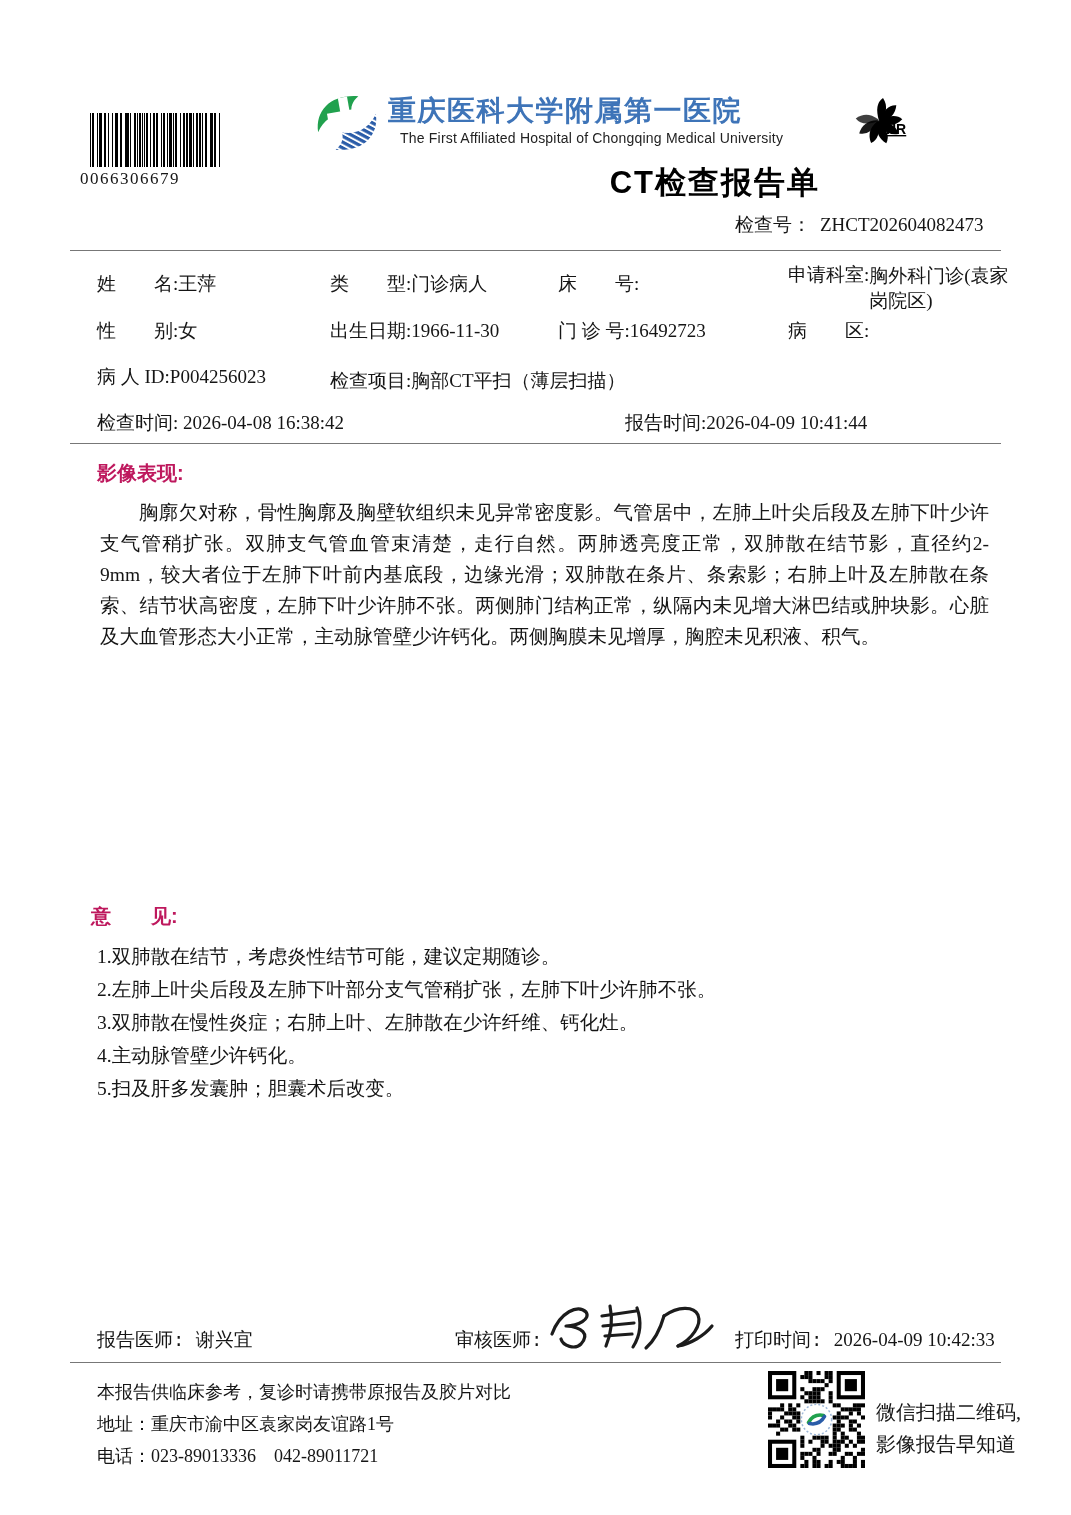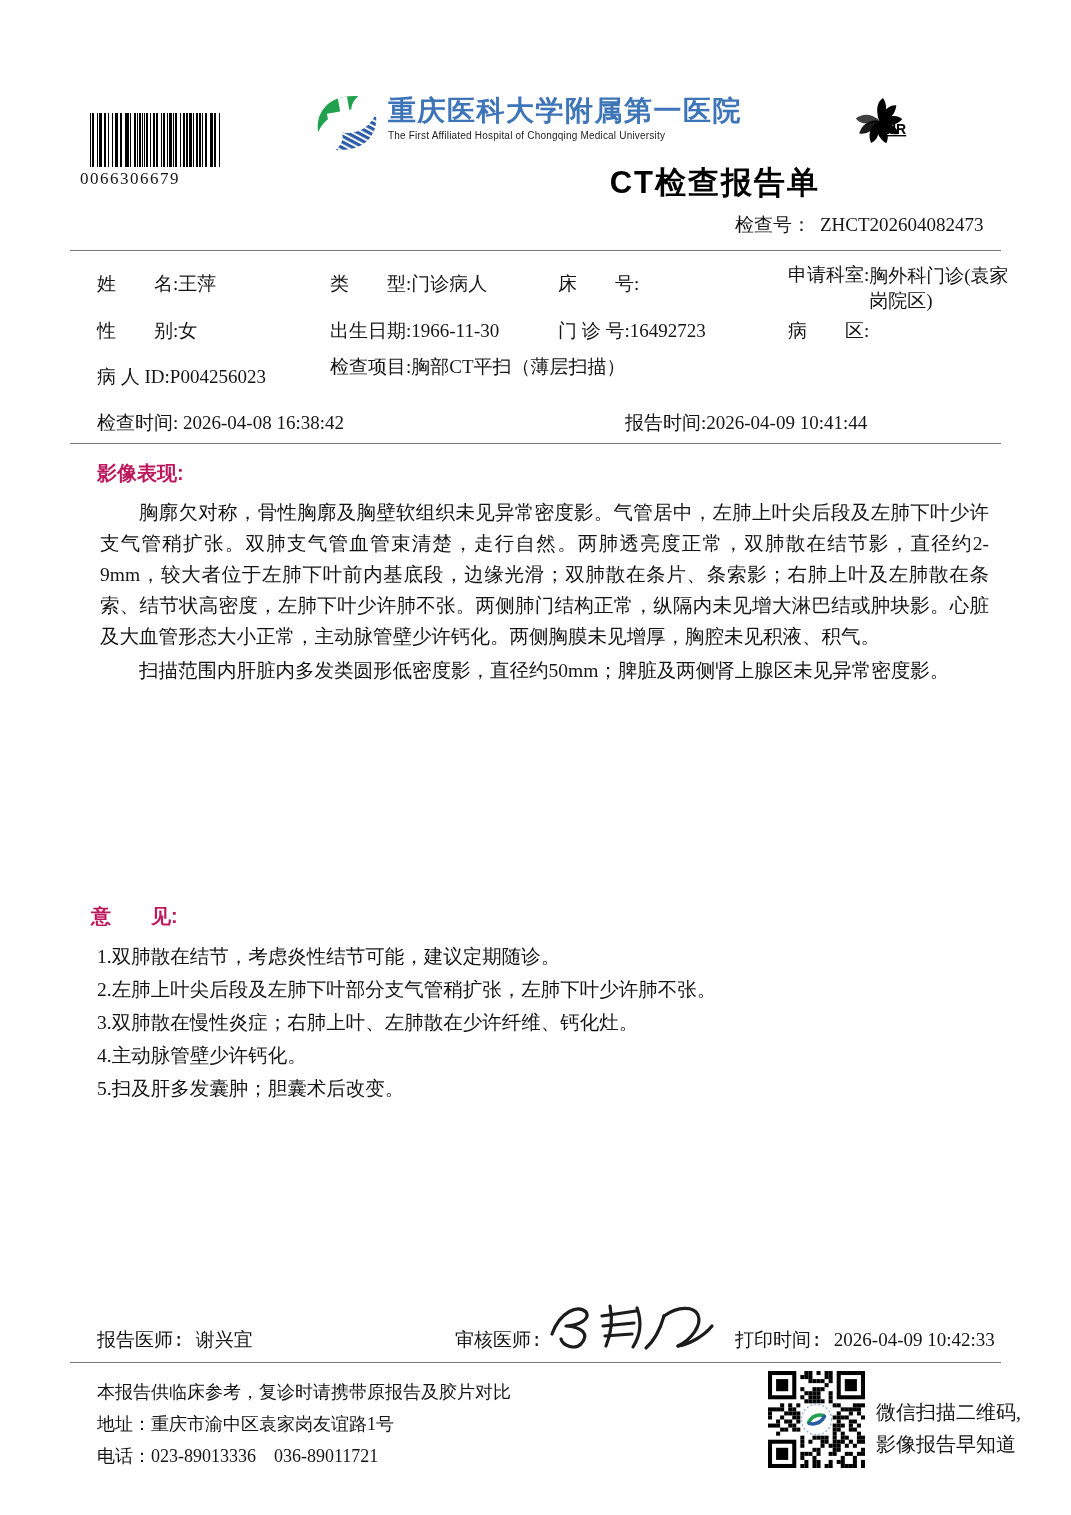--- a/index.html
+++ b/index.html
@@ -8,21 +8,21 @@
   .abs{position:absolute;}
   .sans{font-family:"Liberation Sans","DejaVu Sans",sans-serif;}
   .pre{white-space:pre;font-family:Liberation Mono, monospace;}
 
   
   .barcode-svg{left:88px;top:113px;}
   .barcode-num{left:80px;top:169px;width:154px;text-align:left;font-size:17px;letter-spacing:1.5px;}
   .logo-svg{left:314px;top:90px;}
   .hosp-block{left:388px;top:95px;width:400px;}
   .hosp-cn{font-size:28px;font-weight:bold;color:#3E74B8;letter-spacing:1.5px;line-height:32px;}
-  .hosp-en{font-size:10px;color:#222;margin-top:3px;letter-spacing:.2px;}
+  .hosp-en{font-size:14px;color:#222;margin-top:3px;letter-spacing:.2px;margin-left:12px;}
   .report-title{left:340px;top:162px;width:480px;text-align:right;font-size:31px;font-weight:bold;letter-spacing:2px;color:#000;}
   .hr-mark{left:852px;top:96px;}
   .exam-no{left:735px;top:212px;font-size:19px;}
   .exam-no .val{margin-left:9px;font-family:"Liberation Serif","DejaVu Serif",serif;}
 
   .rule{left:70px;width:931px;height:1px;background:#777;}
   .r1{top:250px;} .r2{top:443px;} .r3{top:1362px;}
 
   
   .cell{font-size:19px;line-height:24px;}
@@ -155,37 +155,36 @@
   <div class="abs cell" style="left:558px;top:319px">
     <span class="lbl">门 诊 号:</span><span class="val">16492723</span>
   </div>
   <div class="abs cell" style="left:788px;top:319px">
     <span class="lbl">病　　区:</span><span class="val"></span>
   </div>
 
   <div class="abs cell" style="left:97px;top:365px">
     <span class="lbl">病 人 ID:</span><span class="val">P004256023</span>
   </div>
-  <div class="abs cell" style="left:330px;top:355px">
+  <div class="abs cell" style="left:330px;top:369px">
     <span class="lbl">检查项目:</span><span class="val">胸部CT平扫（薄层扫描）</span>
   </div>
 
   <div class="abs cell" style="left:97px;top:411px">
     <span class="lbl">检查时间:</span><span class="val"> 2026-04-08 16:38:42</span>
   </div>
   <div class="abs cell" style="left:625px;top:411px">
     <span class="lbl">报告时间:</span><span class="val">2026-04-09 10:41:44</span>
   </div>
 
   <div class="abs rule r2"></div>
 
   <div class="abs sec-h sans" style="left:97px;top:460px">影像表现:</div>
   <div class="abs findings">
     <p>胸廓欠对称，骨性胸廓及胸壁软组织未见异常密度影。气管居中，左肺上叶尖后段及左肺下叶少许支气管稍扩张。双肺支气管血管束清楚，走行自然。两肺透亮度正常，双肺散在结节影，直径约2-9mm，较大者位于左肺下叶前内基底段，边缘光滑；双肺散在条片、条索影；右肺上叶及左肺散在条索、结节状高密度，左肺下叶少许肺不张。两侧肺门结构正常，纵隔内未见增大淋巴结或肿块影。心脏及大血管形态大小正常，主动脉管壁少许钙化。两侧胸膜未见增厚，胸腔未见积液、积气。</p>
-    <p>扫描范围内肝脏内多发类圆形低密度影，直径约50mm；脾脏及两侧肾上腺区未见异常密度影。</p>
   </div>
 
   <div class="abs sec-h sans" style="left:91px;top:903px">意　　见:</div>
   <div class="abs impr">
     <div>1.双肺散在结节，考虑炎性结节可能，建议定期随诊。</div>
     <div>2.左肺上叶尖后段及左肺下叶部分支气管稍扩张，左肺下叶少许肺不张。</div>
     <div>3.双肺散在慢性炎症；右肺上叶、左肺散在少许纤维、钙化灶。</div>
     <div>4.主动脉管壁少许钙化。</div>
     <div>5.扫及肝多发囊肿；胆囊术后改变。</div>
   </div>
@@ -210,21 +209,21 @@
     </g>
   </svg>
   <div class="abs signoff" style="left:735px;top:1327px">
     <span class="pre">打印时间: </span><span>2026-04-09 10:42:33</span>
   </div>
 
   <div class="abs rule r3"></div>
 
   <div class="abs foot" style="left:97px;top:1380px">本报告供临床参考，复诊时请携带原报告及胶片对比</div>
   <div class="abs foot" style="left:97px;top:1412px">地址：重庆市渝中区袁家岗友谊路1号</div>
-  <div class="abs foot" style="left:97px;top:1444px">电话：023-89013336    036-89011721</div>
+  <div class="abs foot" style="left:97px;top:1444px">电话：023-89013336    042-89011721</div>
 
   <svg id="qr" class="abs qr-svg" width="97" height="97" viewBox="0 0 96 96">
       <rect width="96" height="96" fill="#fff"></rect>
       <rect x="0" y="36" width="4" height="4" fill="#000"></rect>
       <rect x="0" y="40" width="4" height="4" fill="#000"></rect>
       <rect x="0" y="44" width="4" height="4" fill="#000"></rect>
       <rect x="0" y="52" width="4" height="4" fill="#000"></rect>
       <rect x="4" y="36" width="4" height="4" fill="#000"></rect>
       <rect x="4" y="52" width="4" height="4" fill="#000"></rect>
       <rect x="8" y="36" width="4" height="4" fill="#000"></rect>

